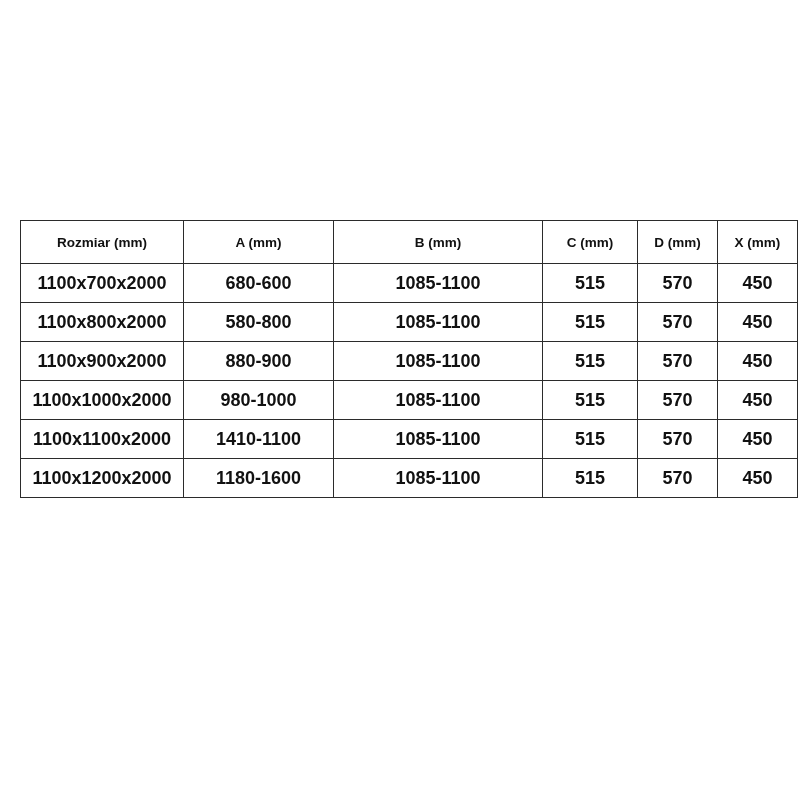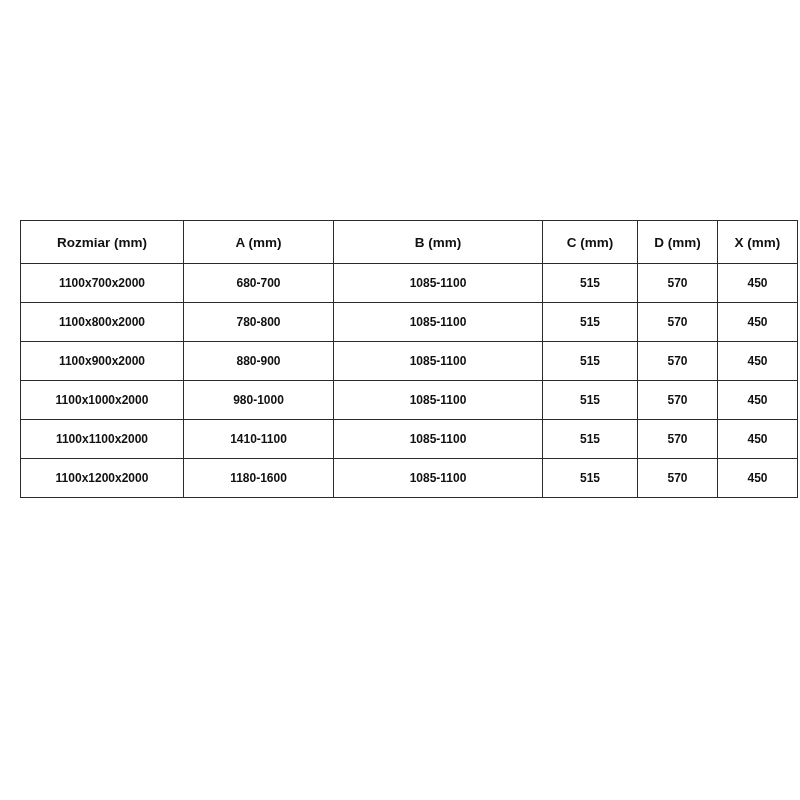--- a/index.html
+++ b/index.html
@@ -31,21 +31,21 @@
     width: 760px;
     table-layout: fixed;
   }
   table.size-table td,
   table.size-table th {
     border: 1px solid #2b2b2b;
     height: 38px;
     padding: 0 4px;
     text-align: center;
     vertical-align: middle;
-    font-size: 12px;
+    font-size: 18px;
     font-weight: bold;
     color: #111111;
     white-space: nowrap;
     overflow: hidden;
   }
   table.size-table thead th {
     height: 42px;
     font-size: 13.5px;
   }
   
@@ -76,29 +76,29 @@
           <th>A (mm)</th>
           <th>B (mm)</th>
           <th>C (mm)</th>
           <th>D (mm)</th>
           <th>X (mm)</th>
         </tr>
       </thead>
       <tbody>
         <tr>
           <td>1100x700x2000</td>
-          <td>680-700</td>
+          <td>680-600</td>
           <td>1085-1100</td>
           <td>515</td>
           <td>570</td>
           <td>450</td>
         </tr>
         <tr>
           <td>1100x800x2000</td>
-          <td>780-800</td>
+          <td>580-800</td>
           <td>1085-1100</td>
           <td>515</td>
           <td>570</td>
           <td>450</td>
         </tr>
         <tr>
           <td>1100x900x2000</td>
           <td>880-900</td>
           <td>1085-1100</td>
           <td>515</td>

